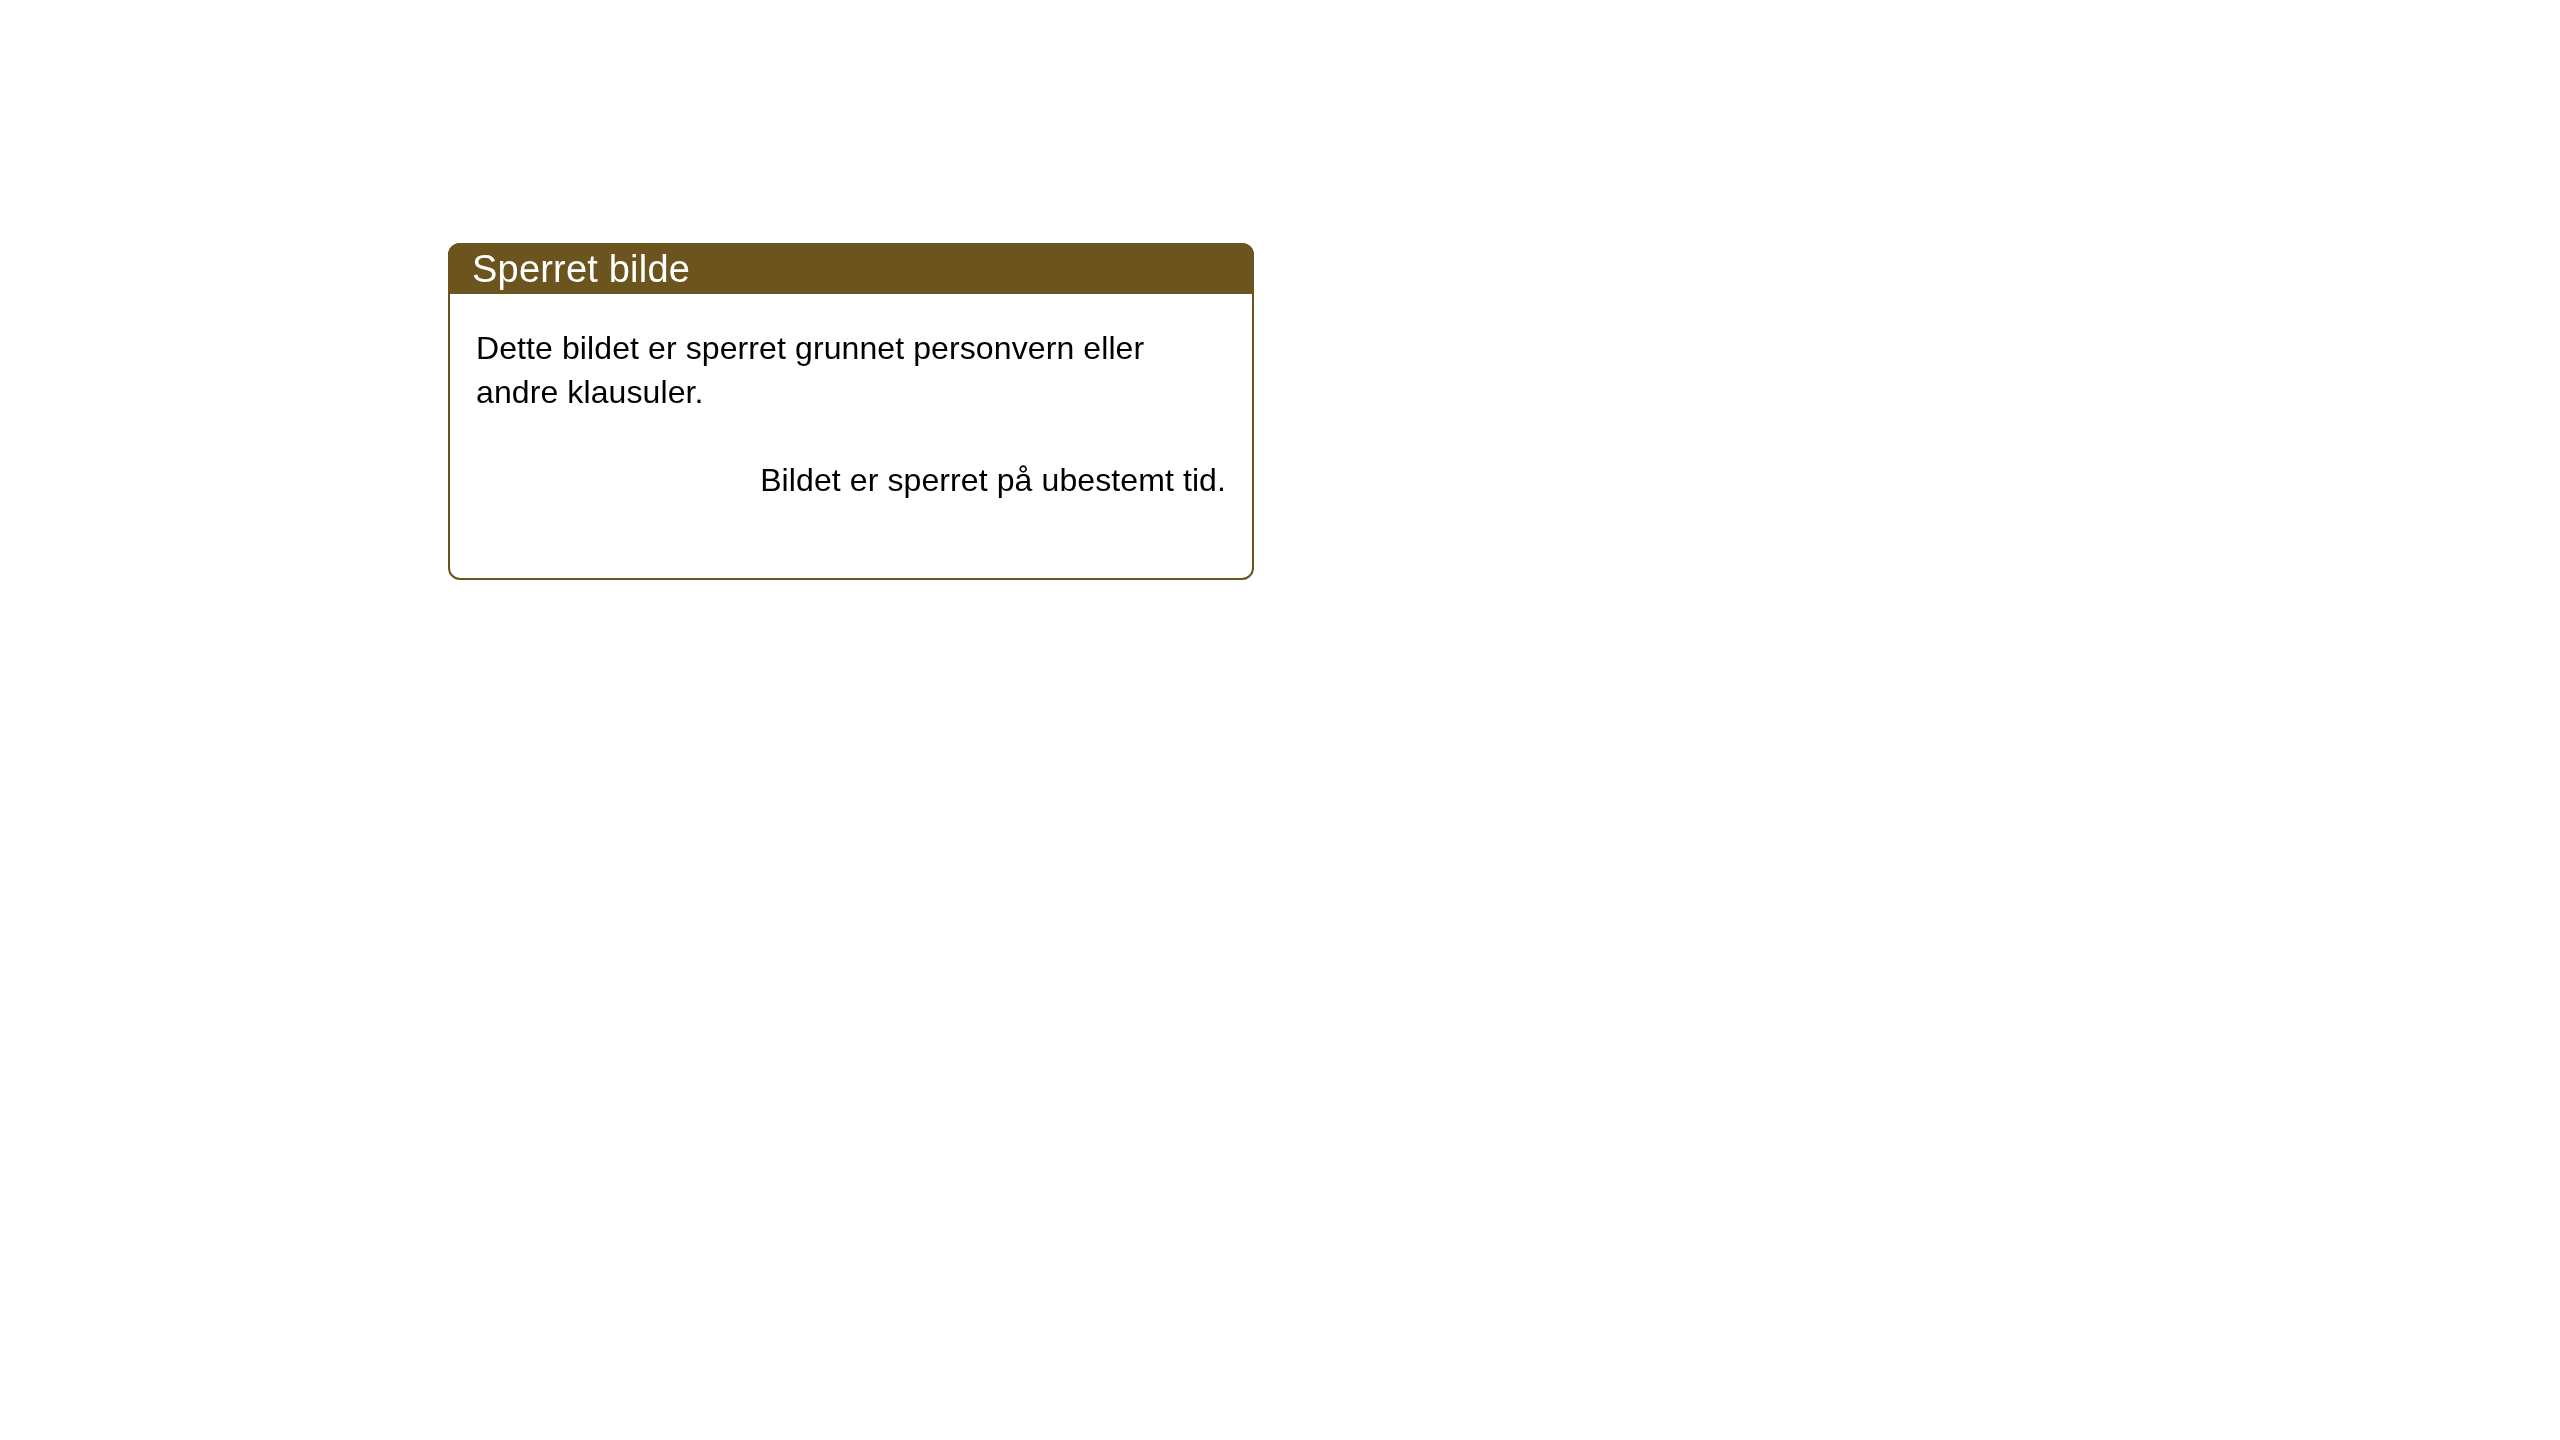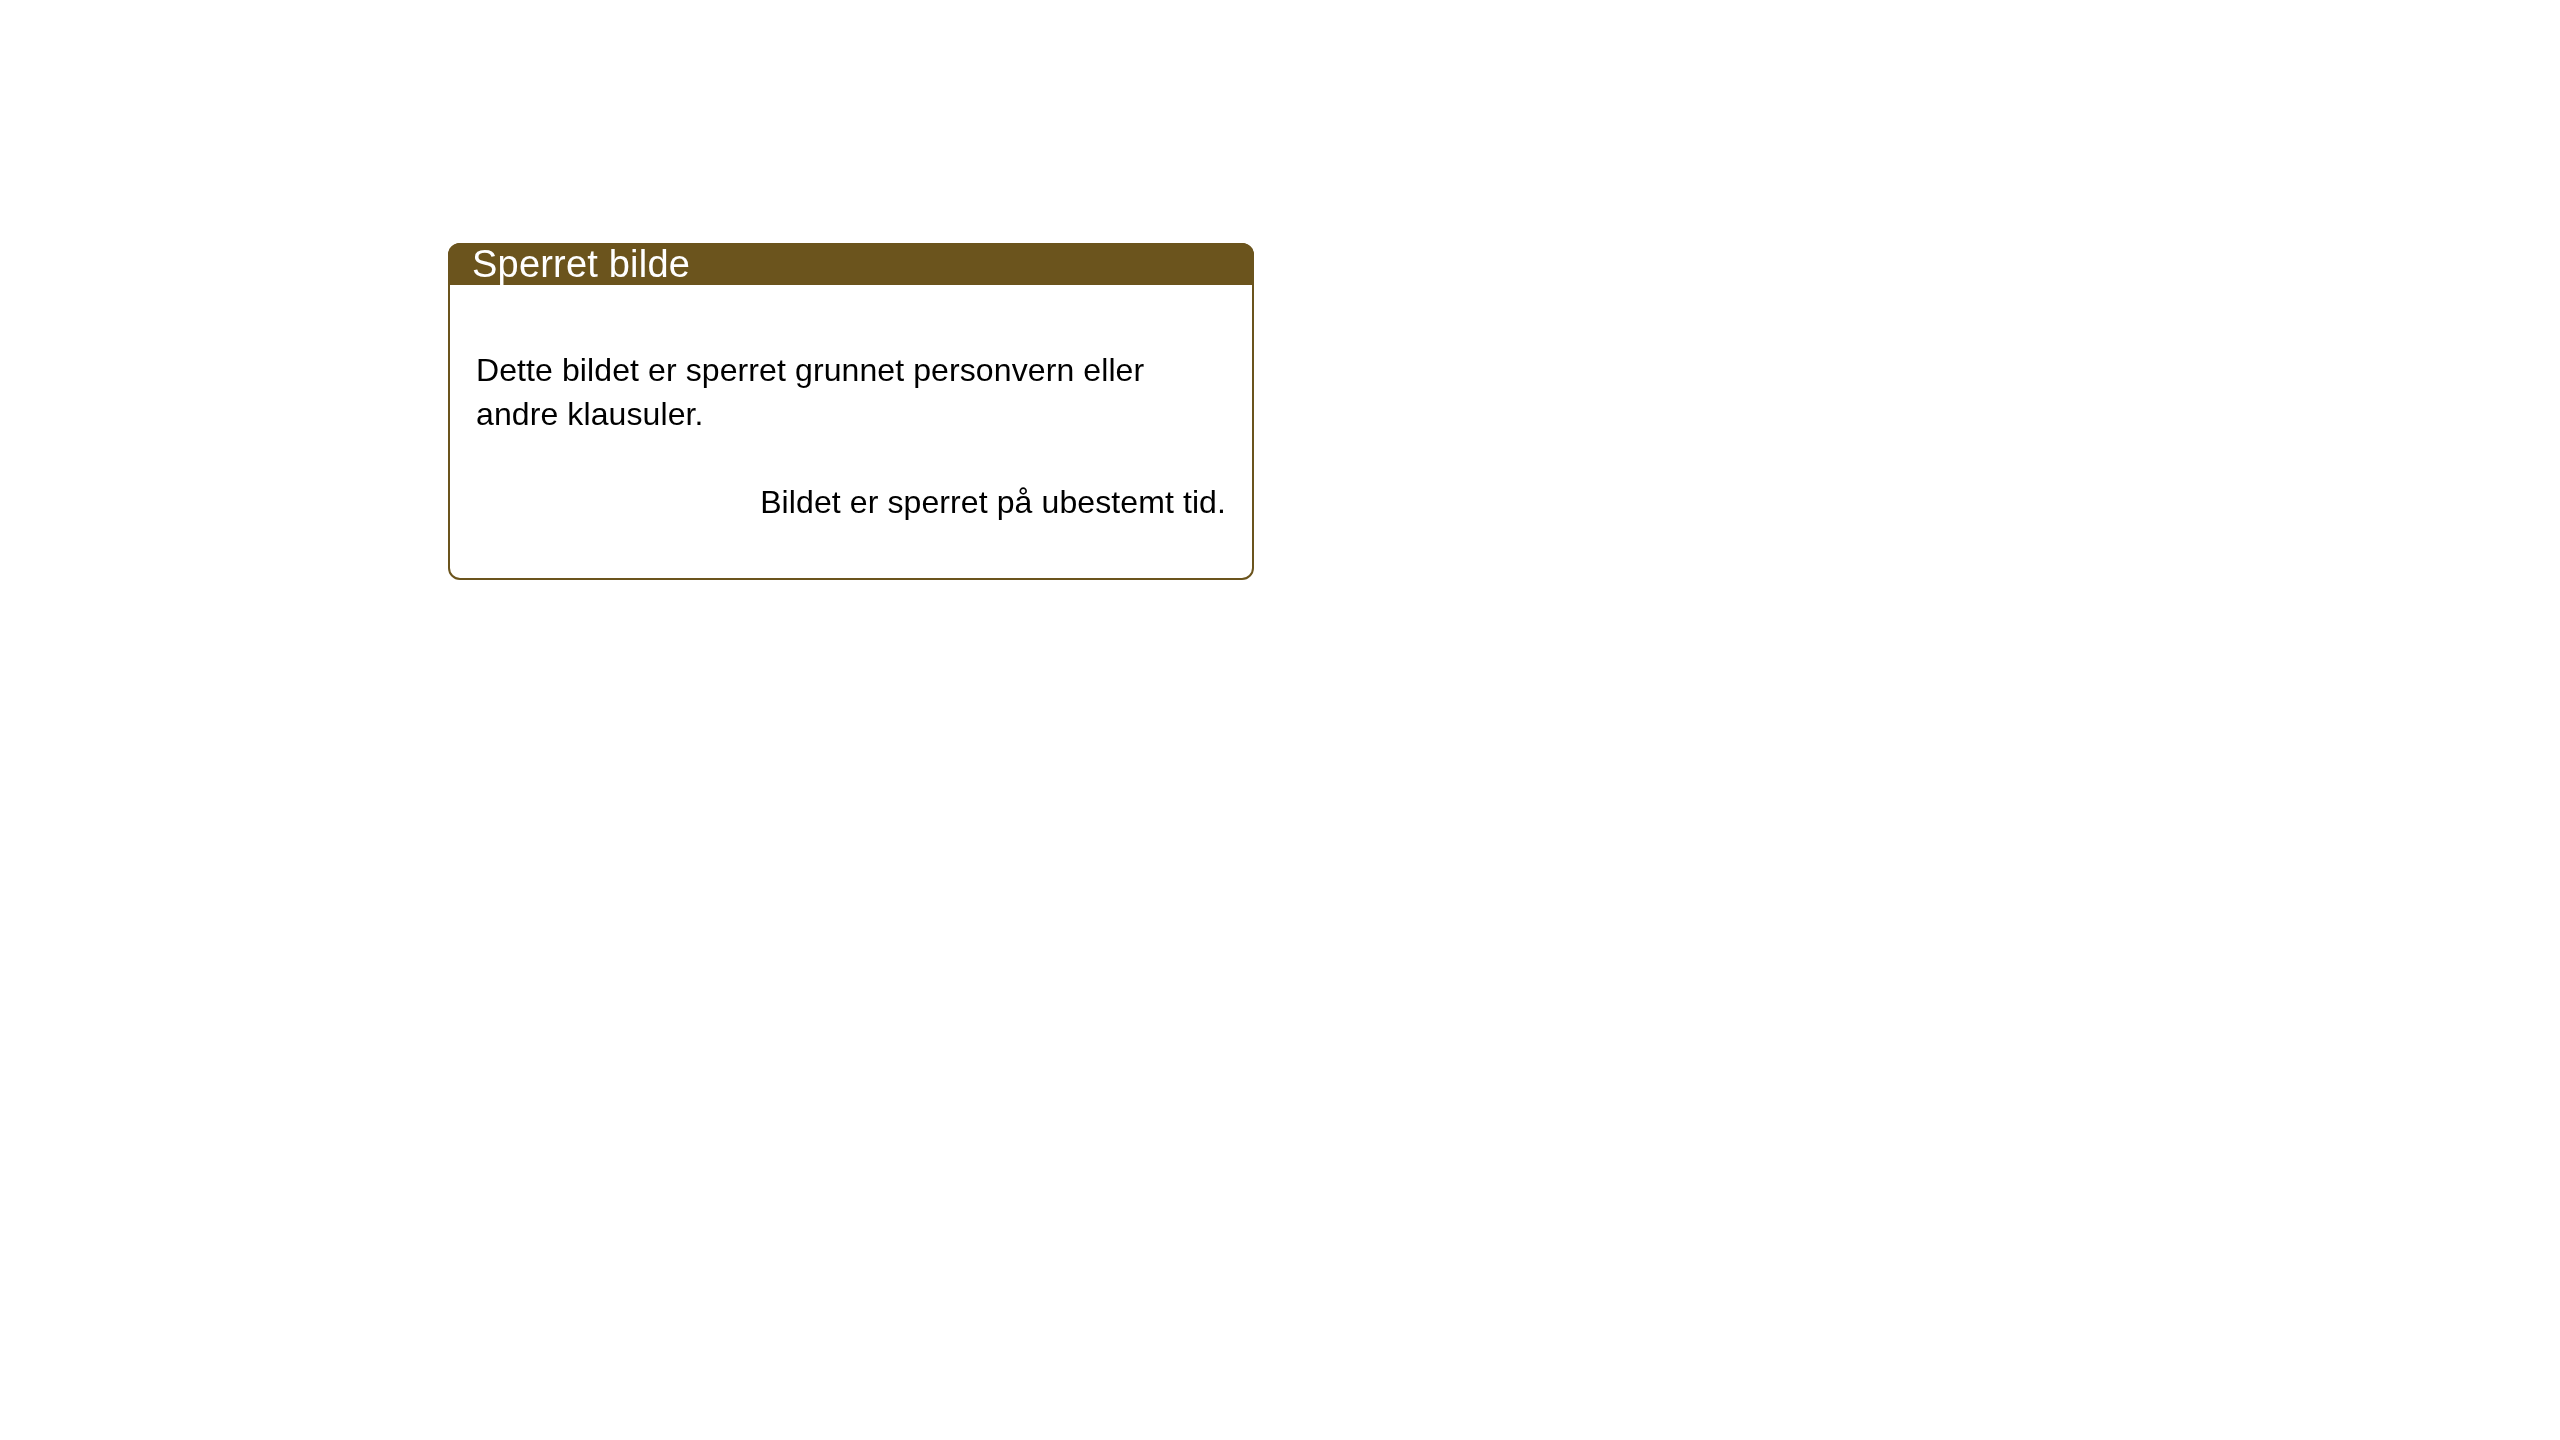--- a/index.html
+++ b/index.html
@@ -43,21 +43,21 @@
     left: 1318px;
     width: 797px;
     height: 337px;
   }
 
   .panel-header {
     position: absolute;
     left: -2px;
     top: -2px;
     right: -2px;
-    height: 42px;
+    height: 51px;
     background: #6b541d;
     border-top-left-radius: 12px;
     border-top-right-radius: 12px;
   }
 
   .panel-header-title {
     position: absolute;
     left: 24px;
     top: 50%;
     transform: translateY(-50%);
@@ -70,21 +70,20 @@
   }
 
   .panel-body {
     position: absolute;
     left: 0;
     top: 57px;
     right: 0;
     bottom: 0;
     padding: 24px 26px 0 26px;
     box-sizing: border-box;
-    margin-top: 22px;
   }
 
   .panel-paragraph {
     margin: 0;
     color: #000000;
     font-size: 32px;
     line-height: 44px;
     font-weight: 400;
     letter-spacing: 0.1px;
   }

